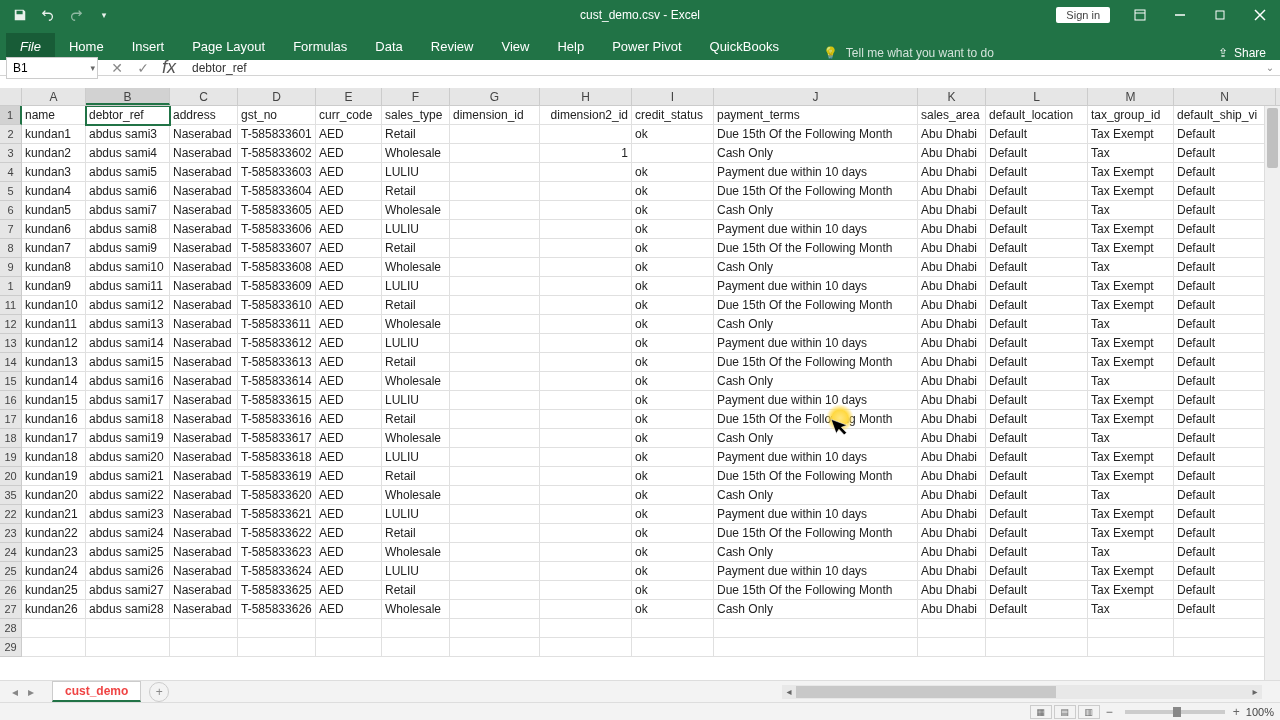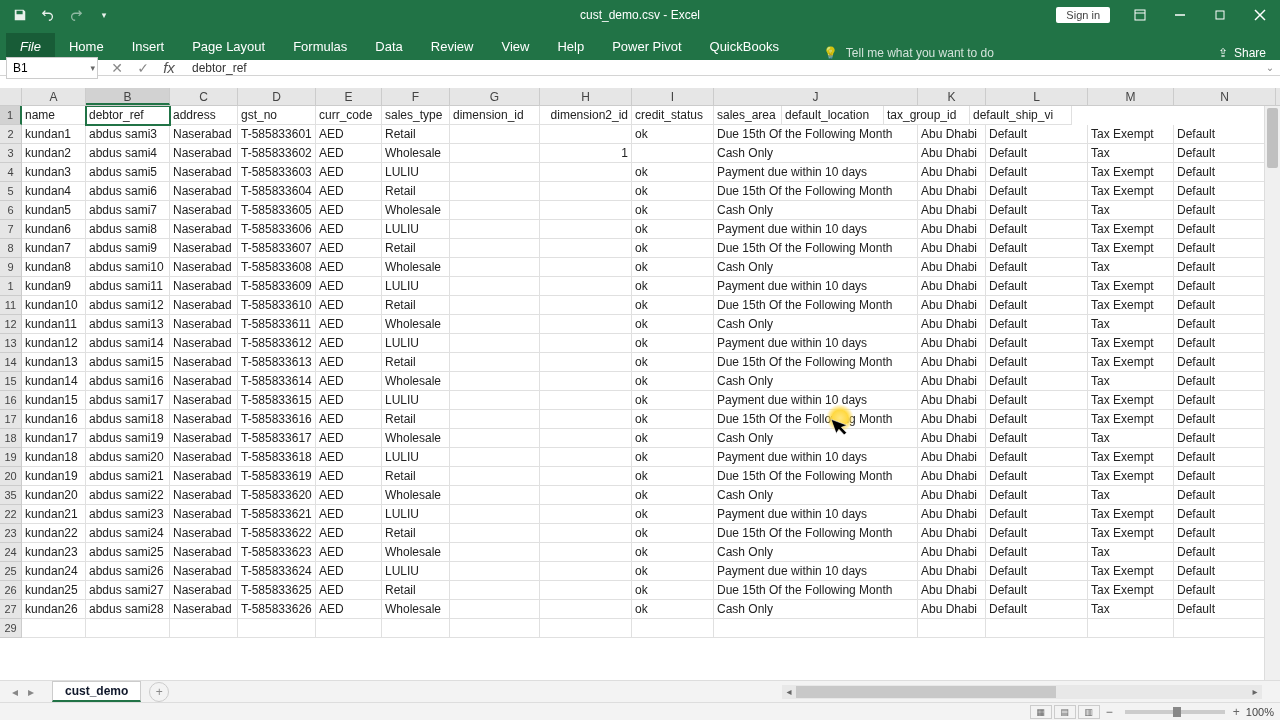--- a/index.html
+++ b/index.html
@@ -20,21 +20,21 @@
 .ribbon-tab.file { background:#185c37;font-style:italic; }
 .tell-me { margin-left:30px; display:flex; align-items:center; gap:8px; opacity:.8; font-size:12px; }
 .share-btn { margin-left:auto; margin-right:14px; display:flex; align-items:center; gap:6px; font-size:12px; }
 
 
 .formula-bar { height:16px; border-bottom:1px solid #d4d4d4; display:flex; align-items:center; font-size:13px; }
 .name-box { width:92px; border:1px solid #ccc; margin:2px 0 2px 6px; height:22px; display:flex; align-items:center; padding:0 6px; font-size:12px; position:relative; background:#fff;}
 .name-box .dd { position:absolute; right:2px; font-size:9px; color:#666; }
 .fx-btns { display:flex; gap:0; margin-left:6px; }
 .fx-btn { width:26px; height:22px; display:flex; align-items:center; justify-content:center; color:#888; font-size:14px; }
-.fx-btn.fx { font-style:italic; color:#555; font-size:15px; }
+.fx-btn.fx { font-style:italic; color:#555; font-size:18px; }
 .formula-input { flex:1; padding-left:10px; color:#333; font-size:12px; }
 .fb-expand { width:20px; text-align:center; color:#888; font-size:10px;}
 
 
 .grid-wrap { position:absolute; top:88px; bottom:40px; left:0; right:0; display:flex; flex-direction:column; }
 .col-headers { display:flex; height:18px; background:#e6e6e6; border-bottom:1px solid #ccc; font-size:12px; color:#444; flex-shrink:0;}
 .corner { width:22px; border-right:1px solid #ccc; background:#e6e6e6; }
 .col-h { border-right:1px solid #ccc; text-align:center; line-height:18px; }
 .col-h.sel { background:#d2d2d2; border-bottom:2px solid #217346;}
 .rows { flex:1; overflow:hidden; }
@@ -44,21 +44,21 @@
 .cell { border-right:1px solid #e0e0e0; border-bottom:1px solid #e0e0e0; padding:0 3px; line-height:19px; white-space:nowrap; overflow:visible; }
 .cell.selected { outline:2px solid #217346; outline-offset:-1px; background:#fff; z-index:5; position:relative;}
 .cell.num { text-align:right; }
 .vscroll { position:absolute; right:0; top:106px; bottom:40px; width:16px; background:#f0f0f0; border-left:1px solid #ddd;}
 .vscroll .thumb { position:absolute; left:2px; right:2px; top:2px; height:60px; background:#c0c0c0; border-radius:2px;}
 
 
 .sheet-bar { position:absolute; bottom:18px; left:0; right:0; height:22px; background:#f3f3f3; border-top:1px solid #ddd; display:flex; align-items:center; font-size:12px;}
 .sheet-nav { display:flex; gap:2px; padding:0 8px; color:#888;}
 .sheet-nav span{ width:14px; text-align:center;}
-.sheet-tab { background:#fff; border:1px solid #ccc; border-bottom:2px solid #217346; padding:2px 12px; margin-left:6px; font-weight:600; color:#0f172a;}
+.sheet-tab { background:#fff; border:1px solid #ccc; border-bottom:2px solid #217346; padding:2px 12px; margin-left:6px; font-weight:600; color:#ef4444;}
 .add-sheet { width:20px; height:20px; border:1px solid #ccc; border-radius:10px; margin-left:8px; text-align:center; line-height:18px; color:#888;}
 .hscroll-track { margin-left:auto; width:480px; height:14px; background:#e8e8e8; position:relative; margin-right:18px;}
 .hscroll-track .ar { position:absolute; top:0; width:14px; height:14px; text-align:center; font-size:10px; line-height:14px; color:#666;}
 .hscroll-track .ar.l{left:0;} .hscroll-track .ar.r{right:0;}
 .hscroll-thumb { position:absolute; left:14px; top:1px; height:12px; width:260px; background:#c8c8c8;}
 
 
 .status-bar { position:absolute; bottom:0; left:0; right:0; height:18px; background:#f3f3f3; border-top:1px solid #ddd; display:flex; align-items:center; justify-content:flex-end; gap:2px; padding-right:6px;}
 .view-btn { width:22px; height:14px; border:1px solid #ccc; font-size:9px; text-align:center; line-height:12px; color:#666;}
 .zoom-slider { width:100px; height:4px; background:#ccc; margin:0 6px; position:relative;}
@@ -184,20 +184,21 @@
         <div class="row-h sel">1</div>
         <div class="cell cA">name</div>
         <div class="cell cB selected">debtor_ref</div>
         <div class="cell cC">address</div>
         <div class="cell cD">gst_no</div>
         <div class="cell cE">curr_code</div>
         <div class="cell cF">sales_type</div>
         <div class="cell cG">dimension_id</div>
         <div class="cell cH num">dimension2_id</div>
         <div class="cell cI">credit_status</div>
+        <div class="cell cJ">payment_terms</div>
         <div class="cell cK">sales_area</div>
         <div class="cell cL">default_location</div>
         <div class="cell cM">tax_group_id</div>
         <div class="cell cN">default_ship_vi</div>
       </div>
       <div class="row">
         <div class="row-h">2</div>
         <div class="cell cA">kundan1</div>
         <div class="cell cB">abdus sami3</div>
         <div class="cell cC">Naserabad</div>
@@ -630,20 +631,37 @@
         <div class="cell cE">AED</div>
         <div class="cell cF">Wholesale</div>
         <div class="cell cG"></div>
         <div class="cell cH num"></div>
         <div class="cell cI">ok</div>
         <div class="cell cJ">Cash Only</div>
         <div class="cell cK">Abu Dhabi</div>
         <div class="cell cL">Default</div>
         <div class="cell cM">Tax</div>
         <div class="cell cN">Default</div>
+      </div>
+      <div class="row">
+        <div class="row-h">28</div>
+        <div class="cell cA"></div>
+        <div class="cell cB"></div>
+        <div class="cell cC"></div>
+        <div class="cell cD"></div>
+        <div class="cell cE"></div>
+        <div class="cell cF"></div>
+        <div class="cell cG"></div>
+        <div class="cell cH num"></div>
+        <div class="cell cI"></div>
+        <div class="cell cJ"></div>
+        <div class="cell cK"></div>
+        <div class="cell cL"></div>
+        <div class="cell cM"></div>
+        <div class="cell cN"></div>
       </div>
       <div class="row">
         <div class="row-h">29</div>
         <div class="cell cA"></div>
         <div class="cell cB"></div>
         <div class="cell cC"></div>
         <div class="cell cD"></div>
         <div class="cell cE"></div>
         <div class="cell cF"></div>
         <div class="cell cG"></div>

